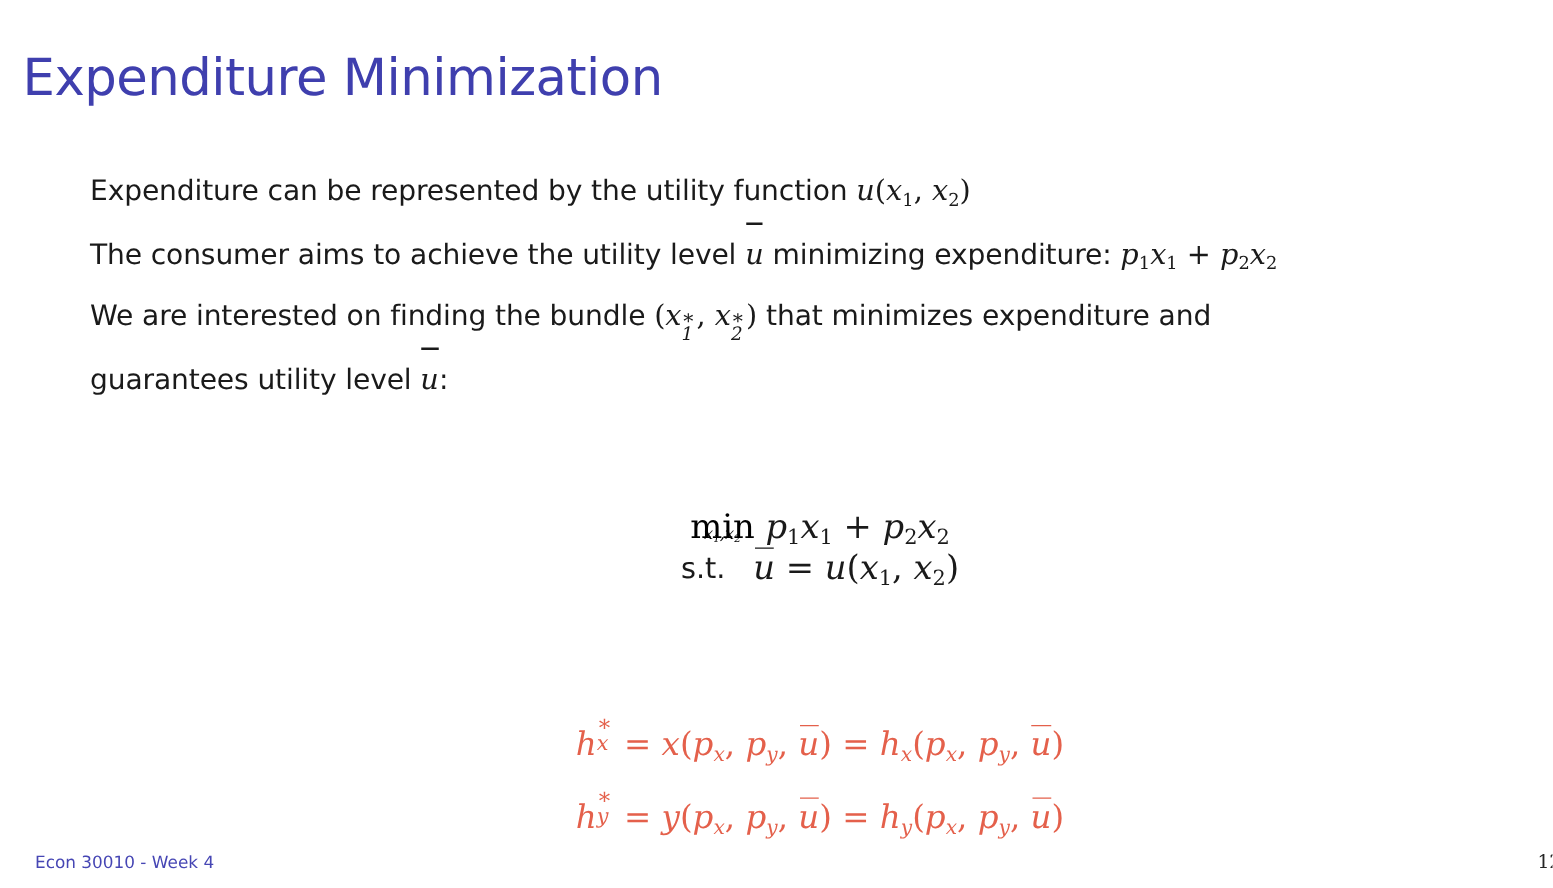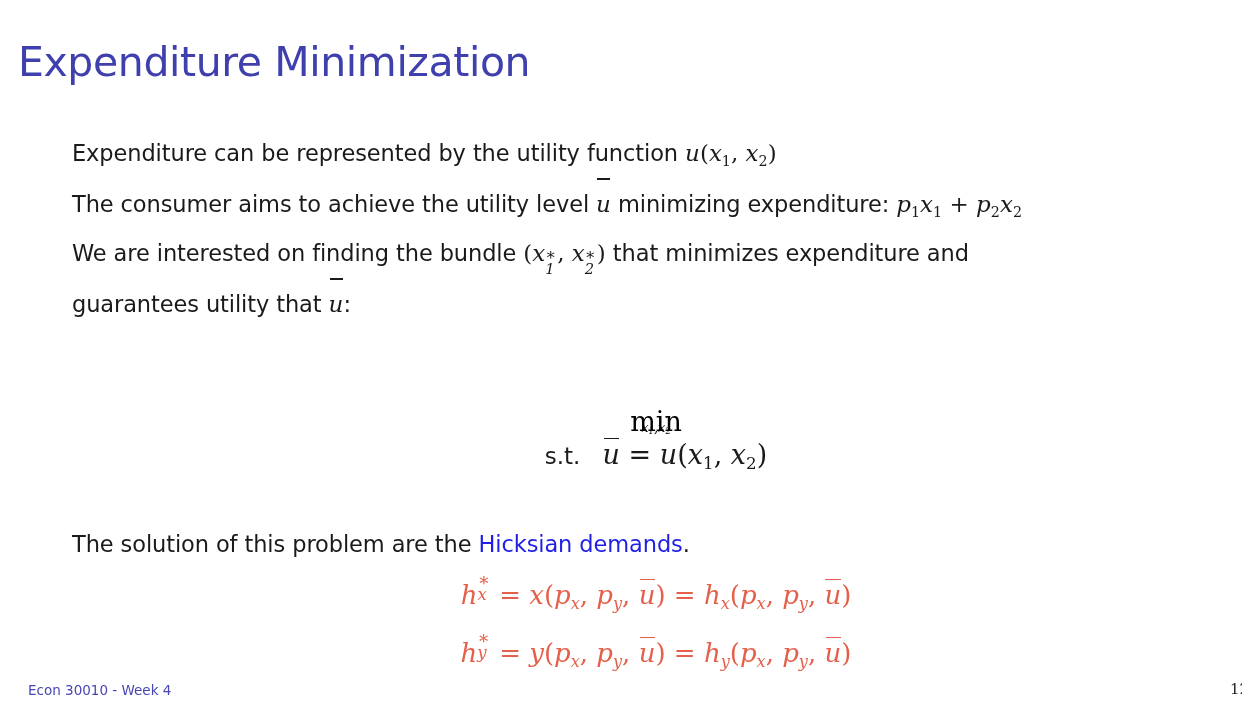--- a/index.html
+++ b/index.html
@@ -216,39 +216,36 @@
 
     <div class="body-line">
       <span>The consumer aims to achieve the utility level </span><span class="m"><span class="bar">u</span></span><span> minimizing expenditure: </span><span class="m"><span>p</span><sub class="upn">1</sub><span>x</span><sub class="upn">1</sub> <span class="up">+</span> <span>p</span><sub class="upn">2</sub><span>x</span><sub class="upn">2</sub></span>
     </div>
 
     <div class="body-line">
       <span>We are interested on finding the bundle </span><span class="m"><span class="up">(</span><span>x</span><span class="stack"><span class="st-sup">∗</span><span class="st-sub upn">1</span></span><span class="up">,</span> <span>x</span><span class="stack"><span class="st-sup">∗</span><span class="st-sub upn">2</span></span><span class="up">)</span></span><span> that minimizes expenditure and</span>
     </div>
 
     <div class="body-line">
-      <span>guarantees utility that </span><span class="m"><span class="bar">u</span></span><span>:</span>
+      <span>guarantees utility level </span><span class="m"><span class="bar">u</span></span><span>:</span>
     </div>
   </div>
 
   <div class="display-eq eq-min">
     <span class="minop">
       <span class="op">min</span>
       <span class="lim"><span>x</span><sub class="upn">1</sub><span class="up">,</span><span>x</span><sub class="upn">2</sub></span>
-    </span>
+    </span><span class="m">&nbsp;<span>p</span><sub class="upn">1</sub><span>x</span><sub class="upn">1</sub> <span class="up">+</span> <span>p</span><sub class="upn">2</sub><span>x</span><sub class="upn">2</sub></span>
   </div>
 
   <div class="display-eq eq-st">
     <span class="st-label">s.t.</span>
     <span class="m">&nbsp;&nbsp;<span class="bar">u</span> <span class="up">=</span> <span>u</span><span class="up">(</span><span>x</span><sub class="upn">1</sub><span class="up">,</span> <span>x</span><sub class="upn">2</sub><span class="up">)</span></span>
   </div>
 
-  <div class="hicks-line">
-    <span>The solution of this problem are the </span><span class="accent-blue">Hicksian demands</span><span>.</span>
-  </div>
 
   <div class="eq-red eq-hx">
     <span class="m"><span>h</span><span class="stack"><span class="st-sup">∗</span><span class="st-sub">x</span></span> <span class="up">=</span> <span>x</span><span class="up">(</span><span>p</span><sub>x</sub><span class="up">,</span> <span>p</span><sub>y</sub><span class="up">,</span> <span class="bar">u</span><span class="up">)</span> <span class="up">=</span> <span>h</span><sub>x</sub><span class="up">(</span><span>p</span><sub>x</sub><span class="up">,</span> <span>p</span><sub>y</sub><span class="up">,</span> <span class="bar">u</span><span class="up">)</span></span>
   </div>
 
   <div class="eq-red eq-hy">
     <span class="m"><span>h</span><span class="stack"><span class="st-sup">∗</span><span class="st-sub">y</span></span> <span class="up">=</span> <span>y</span><span class="up">(</span><span>p</span><sub>x</sub><span class="up">,</span> <span>p</span><sub>y</sub><span class="up">,</span> <span class="bar">u</span><span class="up">)</span> <span class="up">=</span> <span>h</span><sub>y</sub><span class="up">(</span><span>p</span><sub>x</sub><span class="up">,</span> <span>p</span><sub>y</sub><span class="up">,</span> <span class="bar">u</span><span class="up">)</span></span>
   </div>
 
   <div class="footer-left">Econ 30010 - Week 4</div>

